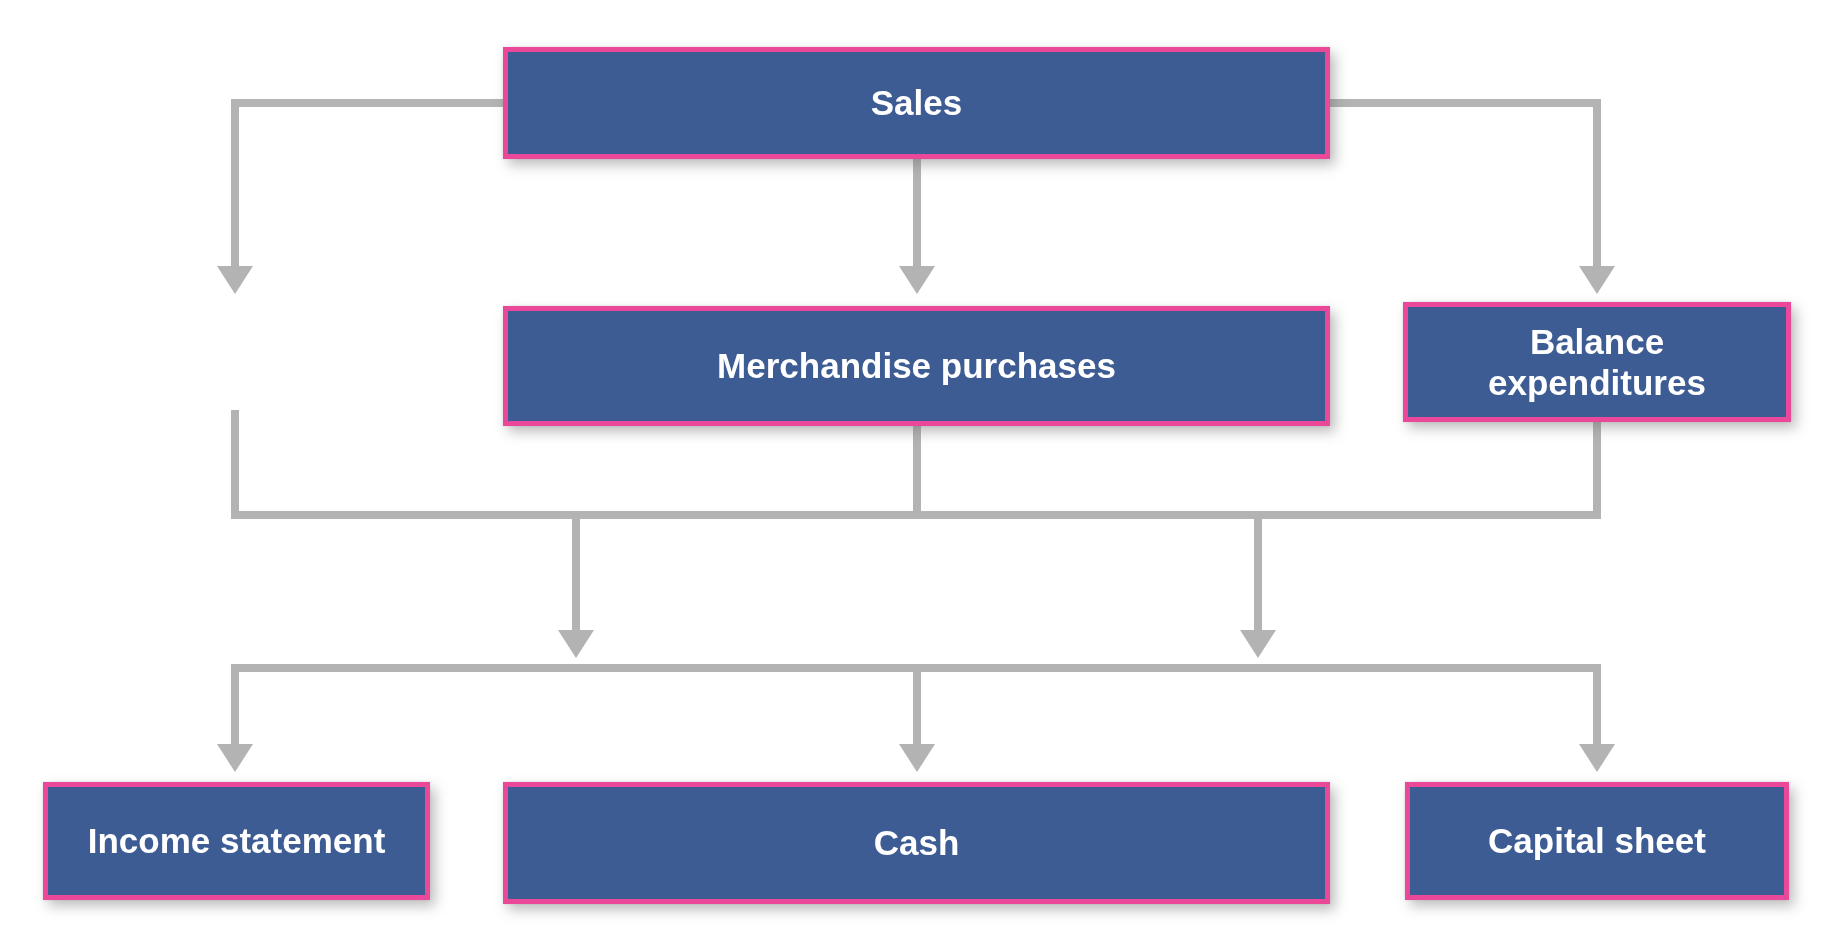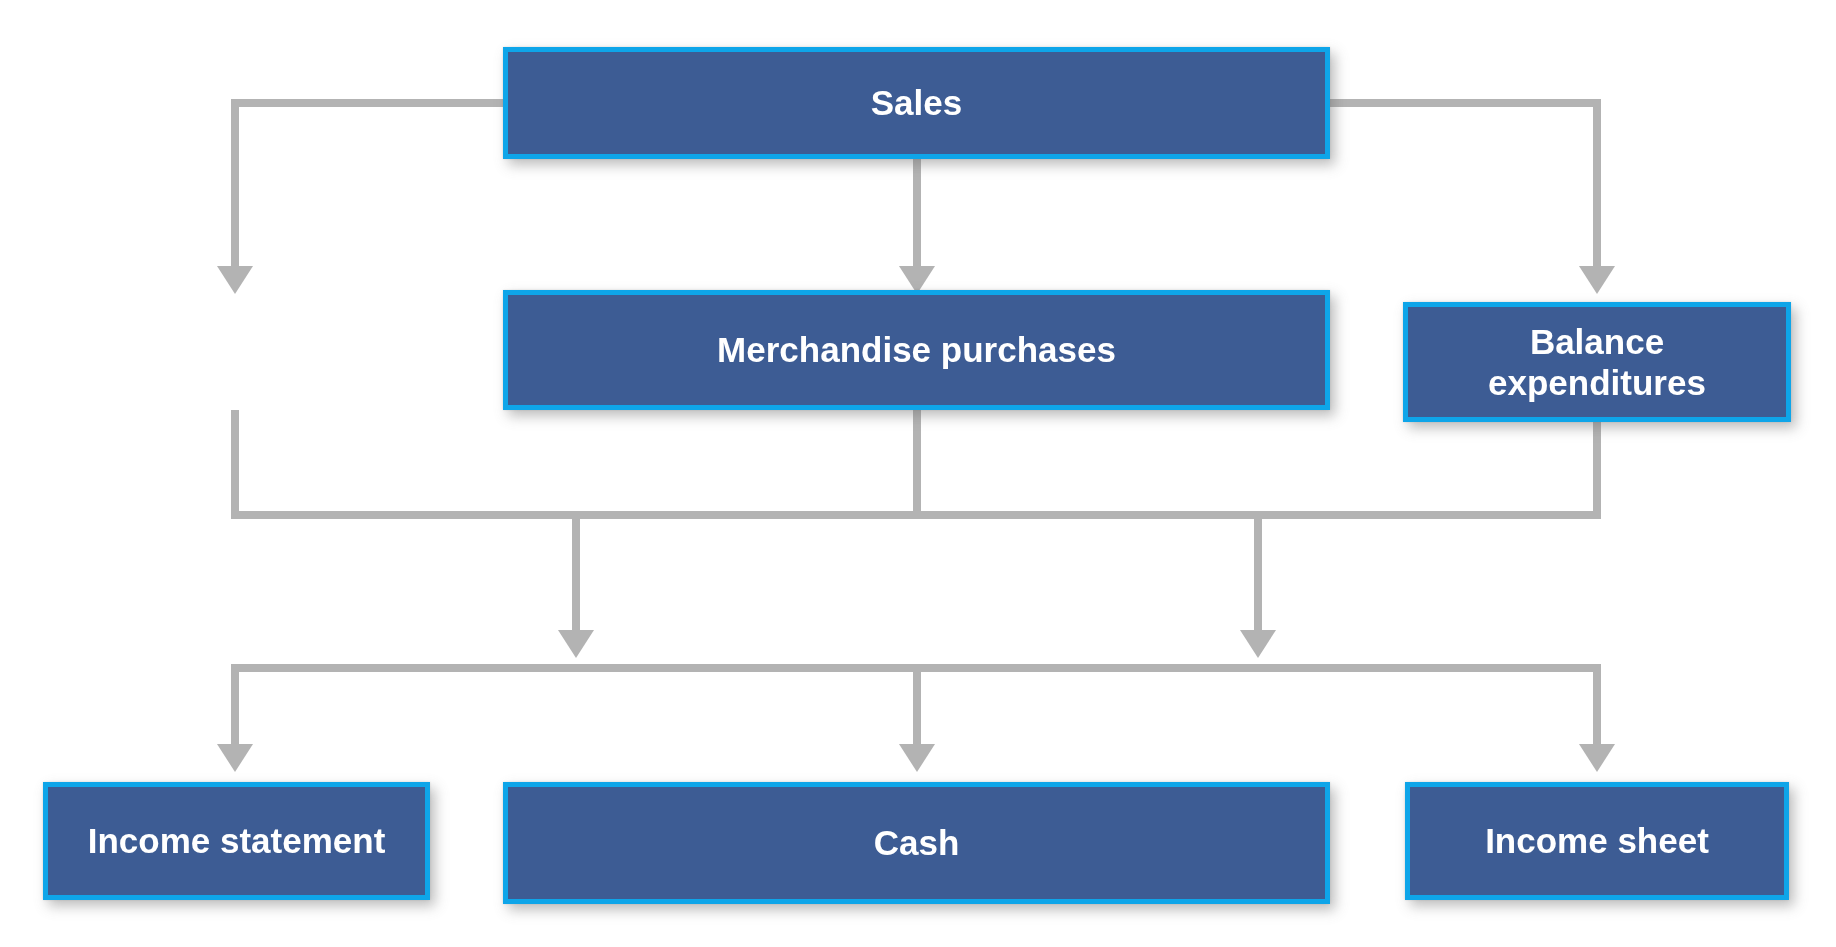--- a/index.html
+++ b/index.html
@@ -34,33 +34,33 @@
   }
   .node {
     position: absolute;
     display: flex;
     align-items: center;
     justify-content: center;
     text-align: center;
     box-sizing: border-box;
     background: var(--box-fill, #3d5c94);
     color: var(--box-text, #ffffff);
-    border: 5px solid #0ea5e9;
+    border: 5px solid #ec4899;
     box-shadow: 5px 6px 12px rgba(110, 110, 110, 0.45), 0 0 2px rgba(0, 0, 0, 0.12);
     font-weight: bold;
     font-size: 35px;
     line-height: 1.18;
     padding: 0 12px;
   }
   .node.two-line {
     padding: 0 46px;
   }
   .n-sales    { left: 503px;  top: 47px;  width: 827px; height: 112px; }
   .n-selling  { left: 43px;   top: 302px; width: 384px; height: 120px; }
-  .n-merch    { left: 503px;  top: 290px; width: 827px; height: 120px; }
+  .n-merch    { left: 503px;  top: 306px; width: 827px; height: 120px; }
   .n-capital  { left: 1403px; top: 302px; width: 388px; height: 120px; }
   .n-income   { left: 43px;   top: 782px; width: 387px; height: 118px; }
   .n-cash     { left: 503px;  top: 782px; width: 827px; height: 122px; }
   .n-balance  { left: 1405px; top: 782px; width: 384px; height: 118px; }
 </style>
 </head>
 <body>
 
 <div class="canvas">
 
@@ -100,16 +100,16 @@
 
   <div class="node n-income">
     <span>Income statement</span>
   </div>
 
   <div class="node n-cash">
     <span>Cash</span>
   </div>
 
   <div class="node n-balance">
-    <span>Income sheet</span>
+    <span>Capital sheet</span>
   </div>
 
 </div>
 
 </body></html>

